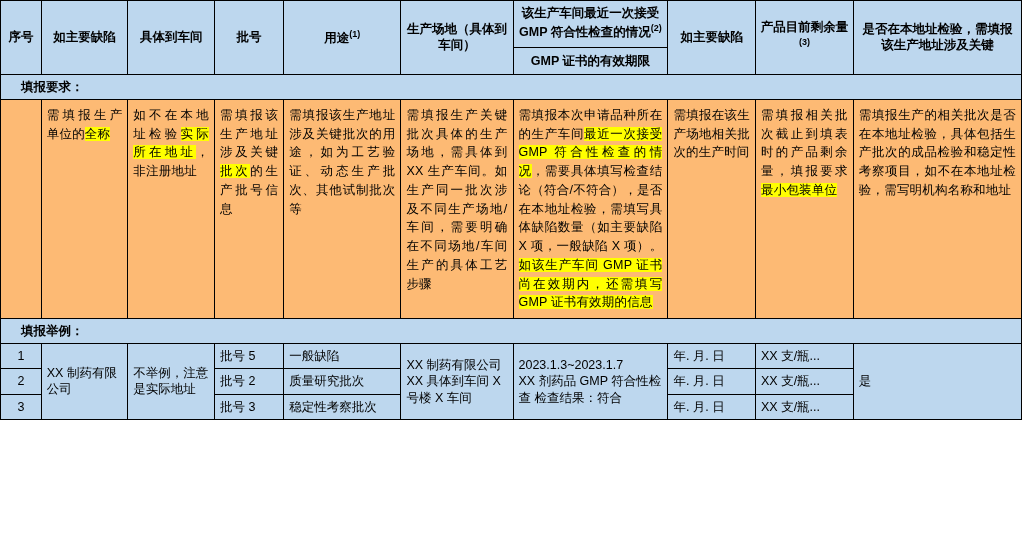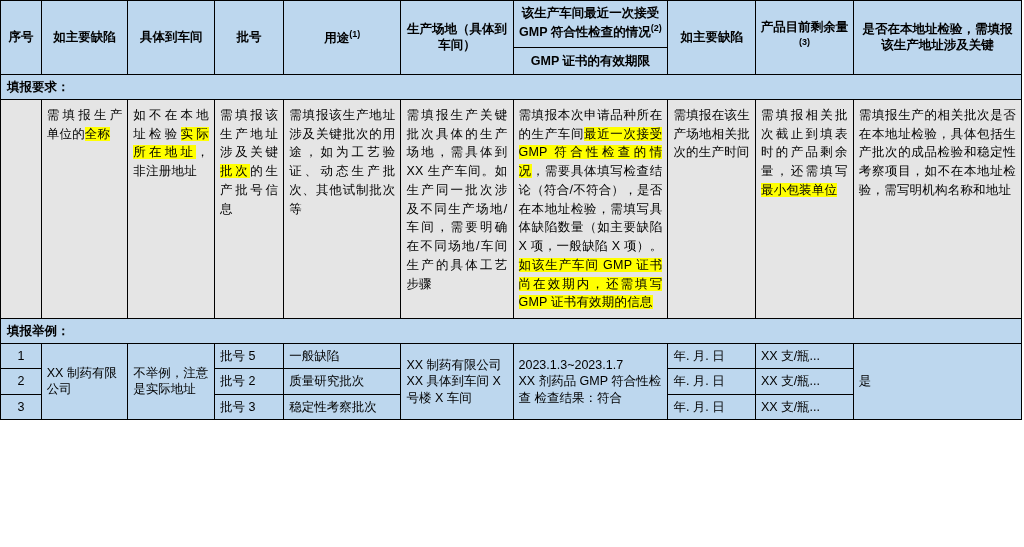--- a/index.html
+++ b/index.html
@@ -39,26 +39,26 @@
   }
   .gmp .l1{display:block;padding-bottom:6px;border-bottom:1px solid #000;margin:0 -5px 5px -5px;padding-left:5px;padding-right:5px;}
   .gmp .l2{display:block;}
   .sup{font-size:9px;vertical-align:super;}
   
   .section td{
     background:#bdd7ee;
     font-weight:bold;
     text-align:left;
     vertical-align:middle;
-    padding:4px 6px;
+    padding:4px 20px;
     font-size:12.5px;
   }
   
   .req td{
-    background:#e5e5e5;
+    background:#fdba74;
     font-size:12.5px;
     letter-spacing:0.2px;
     line-height:1.5;
     text-align:justify;
     padding:6px 5px;
   }
   .hl{background:#ffff00;}
   
   .ex td{
     background:#bdd7ee;
@@ -112,21 +112,21 @@
 
   <tr class="req">
     <td></td>
     <td><span><span>需填报生产单位的</span><span class="hl">全称</span></span></td>
     <td><span><span>如不在本地址检验</span><span class="hl">实际所在地址</span><span>，非注册地址</span></span></td>
     <td><span><span>需填报该生产地址涉及关键</span><span class="hl">批次</span><span>的生产批号信息</span></span></td>
     <td><span><span>需填报该生产地址涉及关键批次的用途，如为工艺验证、动态生产批次、其他试制批次等</span></span></td>
     <td><span><span>需填报生产关键批次具体的生产场地，需具体到 XX 生产车间。如生产同一批次涉及不同生产场地/车间，需要明确在不同场地/车间生产的具体工艺步骤</span></span></td>
     <td><span><span>需填报本次申请品种所在的生产车间</span><span class="hl">最近一次接受 GMP 符合性检查的情况</span><span>，需要具体填写检查结论（符合/不符合），是否在本地址检验，需填写具体缺陷数量（如主要缺陷 X 项，一般缺陷 X 项）。</span><span class="hl">如该生产车间 GMP 证书尚在效期内，还需填写 GMP 证书有效期的信息</span></span></td>
     <td><span><span>需填报在该生产场地相关批次的生产时间</span></span></td>
-    <td><span><span>需填报相关批次截止到填表时的产品剩余量，还需填写</span><span class="hl">最小包装单位</span></span></td>
+    <td><span><span>需填报相关批次截止到填表时的产品剩余量，填报要求</span><span class="hl">最小包装单位</span></span></td>
     <td><span><span>需填报生产的相关批次是否在本地址检验，具体包括生产批次的成品检验和稳定性考察项目</span><span>，如不在本地址检验，需写明机构名称和地址</span></span></td>
   </tr>
 
   <tr class="section">
     <td colspan="10">填报举例：</td>
   </tr>
 
   <tr class="ex">
     <td class="num">1</td>
     <td class="wrap" rowspan="3">XX 制药有限公司</td>

